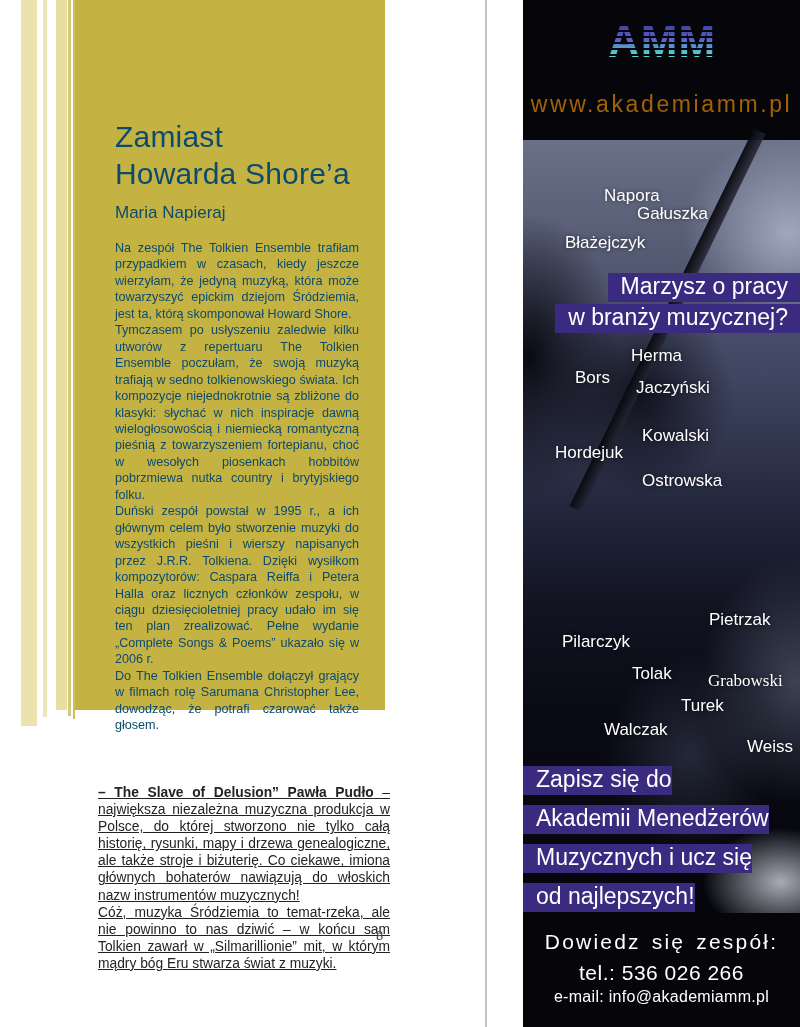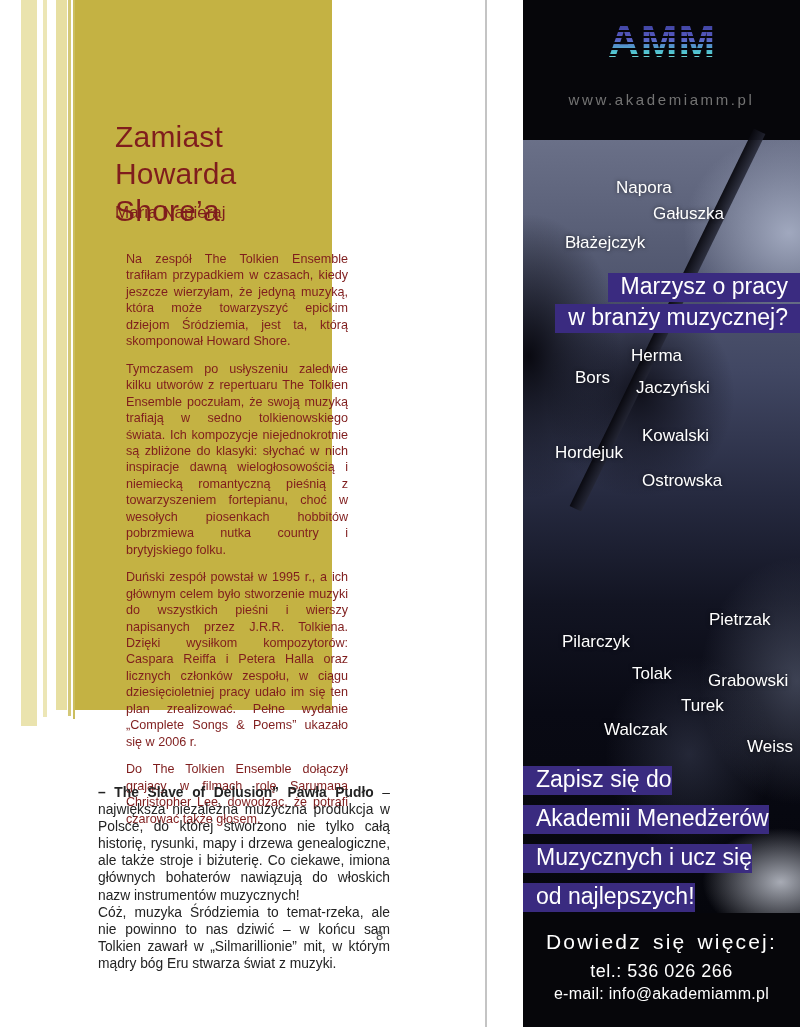--- a/index.html
+++ b/index.html
@@ -10,59 +10,59 @@
   }
   
   .stripe { position:absolute; top:0; }
   .stripe.s1 { left:21px; width:16px; height:726px; background:#eae3ae; }
   .stripe.s2 { left:43px; width:4px;  height:717px; background:#ece6b6; }
   .stripe.s3 { left:56px; width:11px; height:710px; background:#e7dfa2; }
   .stripe.s4 { left:68px; width:3px;  height:716px; background:#d3c878; }
   .stripe.s5 { left:72.5px; width:2.5px; height:719px; background:#cbbe5e; }
 
   .olive-block {
-    position:absolute; left:75px; top:0; width:257px; height:710px;
-    background:#c4b243; color:#7f1d1d;
+    position:absolute; left:75px; top:0; width:310px; height:710px;
+    background:#c4b243; color:#0c4a6e;
   }
   .article-title {
     position:absolute; left:40px; top:118px; margin:0;
     font-size:30px; line-height:37px; font-weight:500; letter-spacing:0.2px;
   }
   .article-author {
     position:absolute; left:40px; top:203px; font-size:17px; font-weight:400;
   }
   .article-body {
     position:absolute; left:40px; top:240px; width:244px;
     font-size:12.6px; line-height:16.45px; text-align:justify;
   }
-  .article-body p { margin:11px; }
+  .article-body p { margin:0; }
 
   .footer-par {
     position:absolute; left:98px; top:784px; width:292px;
     font-size:13.8px; line-height:17.1px; text-align:justify; color:#232323;
   }
-  .footer-par p { margin:0; }
+  .footer-par p { margin:0;text-decoration:underline; }
   .footer-par b { font-weight:bold; }
   .page-number { position:absolute; left:376px; top:928px; font-size:13px; color:#4a4a4a; }
 
   .divider-line { position:absolute; left:485px; top:0; width:2px; height:1027px; background:#c4c4c4; }
 
   
   .ad {
     position:absolute; left:523px; top:0; width:277px; height:1027px;
     background:#06060a; color:#ffffff; overflow:hidden;
   }
   .ad-logo { position:absolute; left:0; top:16px; width:277px; text-align:center; }
   .ad-brand {
     position:absolute; left:0; top:68px; width:277px; text-align:center;
     font-size:13.2px; letter-spacing:0.4px; color:#f2f2f2;
   }
   .ad-website {
     position:absolute; left:0; top:91px; width:277px; text-align:center;
-    font-size:15px; letter-spacing:2.6px; font-weight:500; color:#737373;
+    font-size:23px; letter-spacing:2.6px; font-weight:500; color:#a16207;
   }
 
   .photo { position:absolute; left:0; top:140px; width:277px; height:773px;
     background:
       radial-gradient(ellipse 130px 90px at 93% 96%, rgba(196,200,210,0.85) 0%, rgba(196,200,210,0.0) 60%),
       radial-gradient(ellipse 150px 190px at 99% 70%, rgba(110,118,142,0.5) 0%, rgba(110,118,142,0.0) 65%),
       radial-gradient(ellipse 170px 160px at 96% 12%, rgba(168,176,198,0.9) 0%, rgba(168,176,198,0.0) 62%),
       radial-gradient(ellipse 150px 230px at 2% 28%, rgba(6,6,12,0.95) 0%, rgba(6,6,12,0.0) 62%),
       radial-gradient(ellipse 140px 150px at 42% 33%, rgba(10,10,18,0.85) 0%, rgba(10,10,18,0.0) 68%),
       linear-gradient(180deg, #6a7088 0%, #565c74 14%, #414763 30%, #262a40 46%, #121422 60%, #090a14 74%, #05060c 100%);
@@ -85,21 +85,21 @@
   }
   .banner1 { position:absolute; right:0; top:273px; display:flex; flex-direction:column; align-items:flex-end; gap:2px; }
   .banner1 .banner-line { padding-right:12px; }
   .banner2 { position:absolute; left:0; top:514px; display:flex; flex-direction:column; align-items:flex-start; gap:2px; }
   .banner2 .l1 { width:277px; word-spacing:14px; }
   .banner2 .l3 { margin-left:14px; margin-top:6px; word-spacing:12px; }
   .banner3 { position:absolute; left:0; top:766px; display:flex; flex-direction:column; align-items:flex-start; gap:10px; }
 
   .ad-contact { position:absolute; left:0; top:930px; width:277px; text-align:center; }
   .contact-heading { font-size:21px; letter-spacing:2.2px; word-spacing:3px; font-weight:500; margin-bottom:7px; }
-  .contact-phone { font-size:18px; letter-spacing:0.5px; margin-bottom:3px; }
+  .contact-phone { font-size:21px; letter-spacing:0.5px; margin-bottom:3px; }
   .contact-email { font-size:16px; letter-spacing:0.3px; }
 </style>
 </head>
 <body>
 
 <div class="page">
 
   <div class="stripe s1"></div>
   <div class="stripe s2"></div>
   <div class="stripe s3"></div>
@@ -151,50 +151,50 @@
           <rect x="0" y="20" width="112" height="2"></rect>
           <rect x="0" y="26" width="112" height="2"></rect>
           <rect x="0" y="32" width="112" height="2"></rect>
           <rect x="0" y="38" width="112" height="2"></rect>
           <rect x="0" y="44" width="112" height="4"></rect>
         </g>
       </svg>
     </div>
     <div class="ad-website">www.akademiamm.pl</div>
 
-    <div class="ad-name" style="left:81px;  top:178px;margin-left:12px;">Napora</div>
-    <div class="ad-name" style="left:130px; top:204px;">Gałuszka</div>
+    <div class="ad-name" style="left:81px;  top:186px;">Napora</div>
+    <div class="ad-name" style="left:114px; top:204px;">Gałuszka</div>
     <div class="ad-name" style="left:42px;  top:233px;">Błażejczyk</div>
     <div class="ad-name" style="left:108px; top:346px;">Herma</div>
     <div class="ad-name" style="left:52px;  top:368px;">Bors</div>
     <div class="ad-name" style="left:81px;  top:378px;margin-left:32px;">Jaczyński</div>
     <div class="ad-name" style="left:119px; top:426px;">Kowalski</div>
     <div class="ad-name" style="left:32px;  top:443px;">Hordejuk</div>
     <div class="ad-name" style="left:119px; top:471px;">Ostrowska</div>
     <div class="ad-name" style="left:186px; top:610px;">Pietrzak</div>
     <div class="ad-name" style="left:39px;  top:632px;">Pilarczyk</div>
     <div class="ad-name" style="left:109px; top:664px;">Tolak</div>
-    <div class="ad-name" style="left:185px; top:671px;">Grabowski</div>
+    <div class="ad-name" style="left:185px; top:671px;font-family:Liberation Serif, serif;">Grabowski</div>
     <div class="ad-name" style="left:158px; top:696px;">Turek</div>
     <div class="ad-name" style="left:81px;  top:720px;">Walczak</div>
     <div class="ad-name" style="left:224px; top:737px;">Weiss</div>
 
     <div class="banner1">
       <div class="banner-line">Marzysz o pracy</div>
       <div class="banner-line">w branży muzycznej?</div>
     </div>
 
 
     <div class="banner3">
       <div class="banner-line">Zapisz się do</div>
       <div class="banner-line">Akademii Menedżerów</div>
       <div class="banner-line">Muzycznych i ucz się</div>
       <div class="banner-line">od najlepszych!</div>
     </div>
 
     <div class="ad-contact">
-      <div class="contact-heading">Dowiedz się więcej:</div>
+      <div class="contact-heading">Dowiedz się zespół:</div>
       <div class="contact-phone">tel.: 536 026 266</div>
       <div class="contact-email">e-mail: info@akademiamm.pl</div>
     </div>
 
   </div>
 </div>
 
 </body></html>

